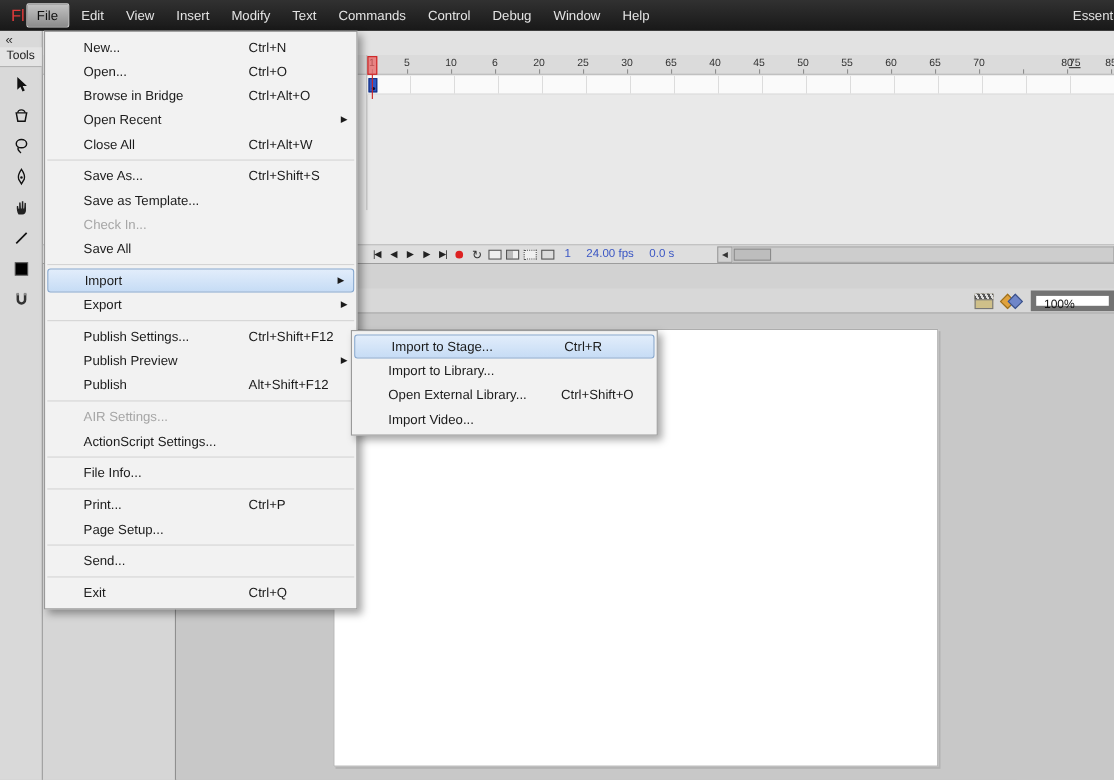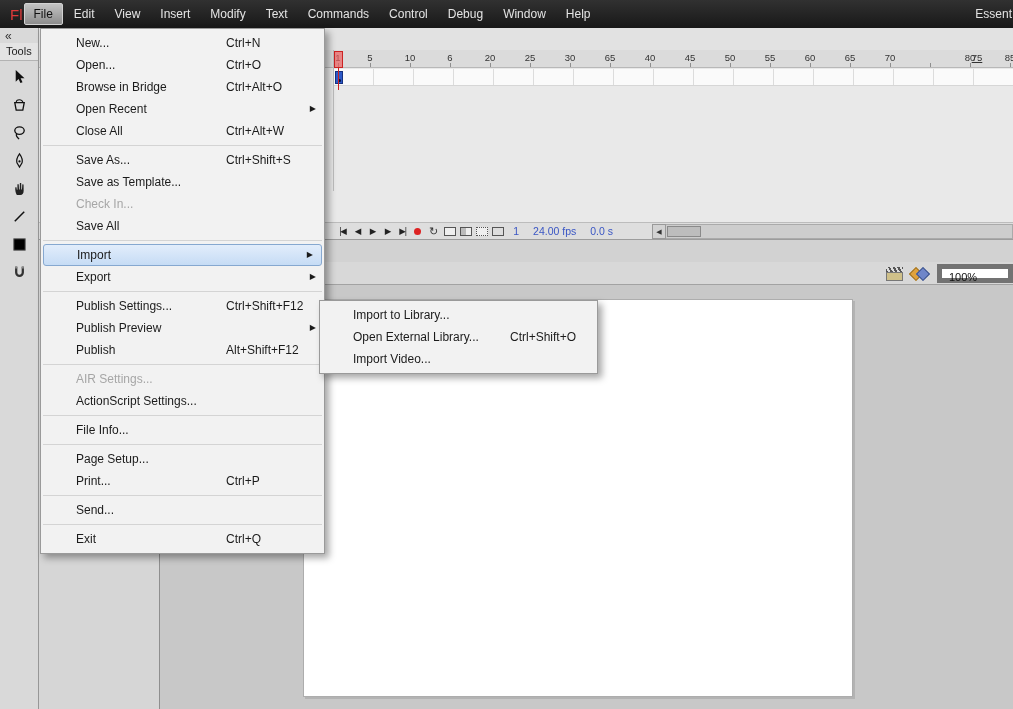--- a/index.html
+++ b/index.html
@@ -323,38 +323,42 @@
       </div>
     <div class="mi">
         <span class="mi-label">ActionScript Settings...</span>
       </div>
     <div class="msep"></div>
     <div class="mi">
         <span class="mi-label">File Info...</span>
       </div>
     <div class="msep"></div>
     <div class="mi">
-        <span class="mi-label">Page Setup...</span>
-      </div>
-    <div class="mi">
         <span class="mi-label">Print...</span>
         <span class="mi-shortcut">Ctrl+P</span>
       </div>
+    <div class="mi">
+        <span class="mi-label">Page Setup...</span>
+      </div>
     <div class="msep"></div>
     <div class="mi">
         <span class="mi-label">Send...</span>
       </div>
     <div class="msep"></div>
     <div class="mi">
         <span class="mi-label">Exit</span>
         <span class="mi-shortcut">Ctrl+Q</span>
       </div>
   </div>
 
   <div class="submenu">
+    <div class="mi hl">
+        <span class="mi-label">Import to Stage...</span>
+        <span class="mi-shortcut">Ctrl+R</span>
+      </div>
     <div class="mi">
         <span class="mi-label">Import to Library...</span>
       </div>
     <div class="mi">
         <span class="mi-label">Open External Library...</span>
         <span class="mi-shortcut">Ctrl+Shift+O</span>
       </div>
     <div class="mi">
         <span class="mi-label">Import Video...</span>
       </div>

